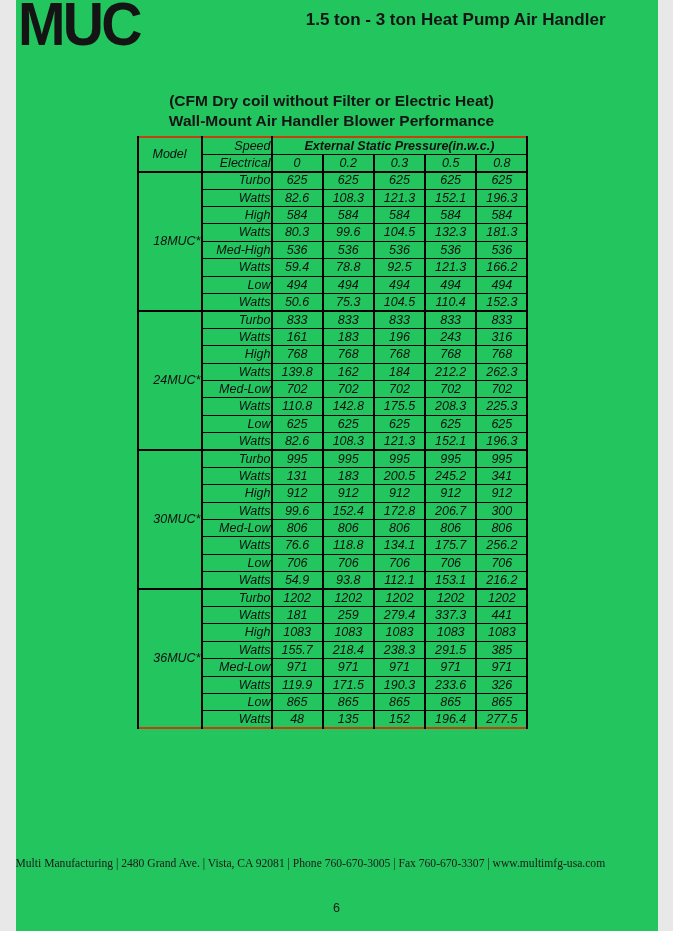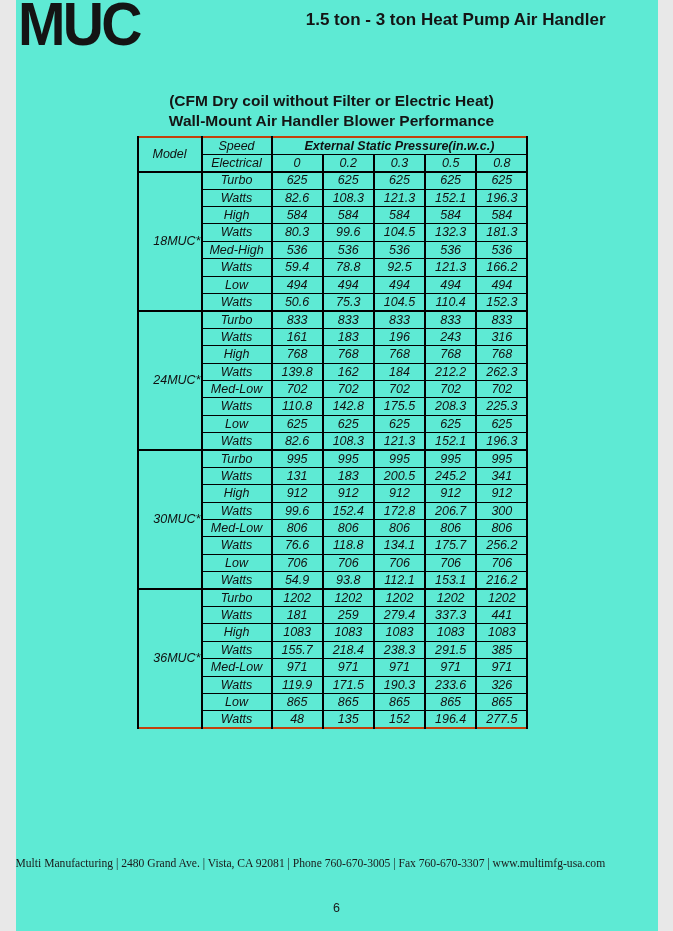--- a/index.html
+++ b/index.html
@@ -2,21 +2,21 @@
 <html><head>
 <meta charset="utf-8">
 <style>
   * { margin: 0; padding: 0; box-sizing: border-box; }
   html, body { background: #e8e8e8; }
   body { font-family: "Liberation Sans", sans-serif; color: #111; }
   .page {
     position: relative;
     width: 642px;
     height: 931px;
-    background: #5eead4;
+    background: #22c55e;
     overflow: hidden;
     margin: 0 auto;
   }
   .logo {
     position: absolute;
     left: 2px;
     top: -7px;
     font-size: 62px;
     font-weight: 900;
     letter-spacing: -3px;
@@ -67,21 +67,21 @@
     font-size: 12.5px;
     font-weight: normal;
     padding: 0;
     text-align: center;
     vertical-align: middle;
     line-height: 1;
     overflow: hidden;
     white-space: nowrap;
   }
   .perf .left {
-    text-align: center;
+    text-align: right;
     padding-left: 0;
   }
   .perf th.esp-head { font-weight: bold; margin-left: 40px; }
   .perf tr.section-start td { border-top-width: 2px; }
   .perf td.model-cell { text-align: right; }
   .footer-line {
     position: absolute;
     top: 857px;
     left: 0;
     width: 100%;

